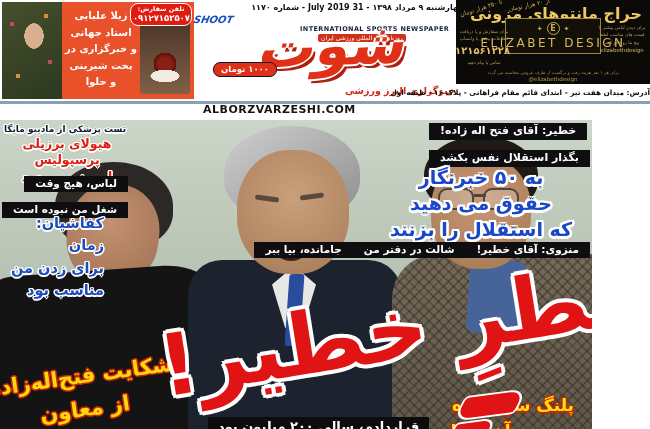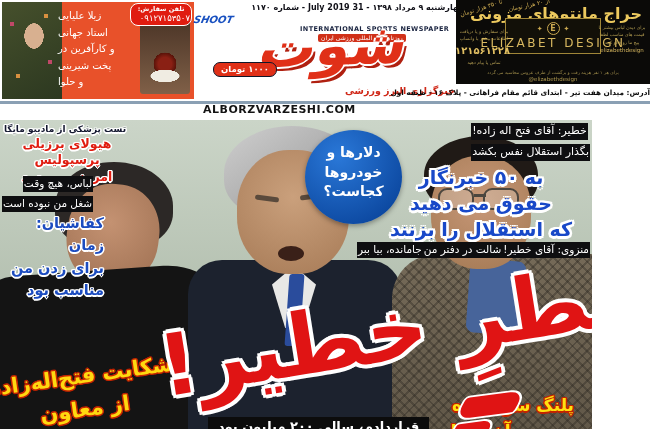--- a/index.html
+++ b/index.html
@@ -10,46 +10,46 @@
   }
   .abs { position:absolute; }
   .rtl { direction:rtl; unicode-bidi:embed; }
 
   
   .ow1 { text-shadow:1.5px 0 #fff,-1.5px 0 #fff,0 1.5px #fff,0 -1.5px #fff,1px 1px #fff,-1px -1px #fff,1px -1px #fff,-1px 1px #fff; }
   .ow2 { text-shadow:2.5px 0 #fff,-2.5px 0 #fff,0 2.5px #fff,0 -2.5px #fff,2px 2px #fff,-2px -2px #fff,2px -2px #fff,-2px 2px #fff; }
   .ow3 { text-shadow:4px 0 #fff,-4px 0 #fff,0 4px #fff,0 -4px #fff,3px 3px #fff,-3px -3px #fff,3px -3px #fff,-3px 3px #fff; }
   .redout { text-shadow:1.5px 0 #c42400,-1.5px 0 #c42400,0 1.5px #c42400,0 -1.5px #c42400,1px 1px #c42400,-1px -1px #c42400,1px -1px #c42400,-1px 1px #c42400; }
 
-  .bar { background:#0e0e10; color:#fff; font-weight:normal; padding:1px 1px 3px; margin-bottom:4px; white-space:nowrap; display:inline-block; }
+  .bar { background:#0e0e10; color:#fff; font-weight:bold; padding:1px 11px 3px; margin-bottom:10px; white-space:nowrap; display:inline-block; }
 
   
   #top-band { position:absolute; left:0; top:0; width:650px; height:102px; background:#fff; }
 
   
   #bakery-ad { position:absolute; left:2px; top:2px; width:192px; height:97px; background:#e8512a; overflow:hidden; }
   #bakery-photo { position:absolute; left:0; top:0; width:60px; height:97px;
     background:
       radial-gradient(ellipse 16px 21px at 32px 34px, #d8b090 60%, rgba(0,0,0,0) 61%),
       radial-gradient(circle 4px at 10px 22px, #c04868 55%, rgba(0,0,0,0) 56%),
       radial-gradient(circle 4px at 48px 60px, #c04868 55%, rgba(0,0,0,0) 56%),
       radial-gradient(circle 4px at 16px 74px, #d89040 55%, rgba(0,0,0,0) 56%),
       radial-gradient(circle 4px at 44px 14px, #d89040 55%, rgba(0,0,0,0) 56%),
       linear-gradient(150deg, #46502c, #2c3820);
   }
-  #bakery-lines { position:absolute; left:56px; top:6px; width:74px; color:#fff; font-size:10px; font-weight:normal; text-align:left; line-height:1.65; }
+  #bakery-lines { position:absolute; left:62px; top:6px; width:74px; color:#fff; font-size:10px; font-weight:bold; text-align:center; line-height:1.65; }
   #dessert-photo { position:absolute; left:138px; top:16px; width:50px; height:76px; border-radius:3px;
     background:
       radial-gradient(ellipse 21px 9px at 25px 58px, #f0ece2 68%, rgba(0,0,0,0) 70%),
       radial-gradient(circle 12px at 25px 46px, #8a2014 55%, #581208 95%, rgba(0,0,0,0) 96%),
       linear-gradient(#4a3426, #806048);
   }
   #bakery-phone-badge { position:absolute; left:128px; top:1px; width:62px; background:#e01c10; border:1px solid #fff; border-radius:8px; color:#fff; text-align:center; padding:1px 1px 2px; }
   #bakery-phone-badge .lbl { font-size:6.5px; font-weight:bold; display:block; }
-  #bakery-phone-badge .num { font-size:8.5px; font-weight:normal; display:block; letter-spacing:0.5px;padding-left:12px; }
+  #bakery-phone-badge .num { font-size:8.5px; font-weight:bold; display:block; letter-spacing:0.5px;padding-left:12px; }
 
   
   #date-line { position:absolute; left:294px; top:3px; width:170px; font-size:8px; font-weight:bold; color:#101018; text-align:center; white-space:nowrap; }
   #shoot-latin { position:absolute; left:194px; top:14px; color:#1850c0; font-size:10px; font-weight:bold; font-style:italic; transform:skewX(-12deg); }
   #tagline-en { position:absolute; left:300px; top:25px; font-size:6.5px; font-weight:bold; color:#1a2440; letter-spacing:0.4px; }
   #tagline-fa { position:absolute; left:318px; top:34px; background:#d03018; color:#fff; font-size:6px; padding:0 3px 1px; border-radius:2px; }
   #shoot-logo { position:absolute; left:208px; top:12px; width:252px; height:66px; display:flex; align-items:center; justify-content:center; }
   #shoot-logo span { font-size:56px; font-weight:bold; color:#e03018; transform:skewX(-14deg) rotate(-2deg);
     text-shadow:2px 0 #fff,-2px 0 #fff,0 2px #fff,0 -2px #fff, 4px 4px 0 #b02010; }
   #price-badge { position:absolute; left:213px; top:62px; background:#e03018; border:1px solid #0f172a; color:#fff; font-size:8.5px; font-weight:bold; border-radius:7px; padding:1px 7px 2px; }
@@ -137,21 +137,21 @@
 
 <div id="page">
 
   <div id="top-band">
 
     <div id="bakery-ad">
       <div id="bakery-photo"></div>
       <div id="bakery-lines" class="rtl">
         <div>زیلا علیایی</div>
         <div>استاد جهانی</div>
-        <div>و کارآفرین در</div>
+        <div>و خبرگزاری در</div>
         <div>پخت شیرینی</div>
         <div>و حلوا</div>
       </div>
       <div id="dessert-photo"></div>
       <div id="bakery-phone-badge" class="rtl">
         <span class="lbl">تلفن سفارش:</span>
         <span class="num">۰۹۱۲۷۱۵۳۵۰۷</span>
       </div>
     </div>
 
@@ -230,25 +230,20 @@
     <div id="kaf-bars" class="abs ovl rtl">
       <span class="bar">لباس، هیچ وقت</span>
       <span class="bar">شغل من نبوده است</span>
     </div>
     <div id="kaf-blue" class="abs ovl rtl ow1">
       <div>کفاشیان: زمان</div>
       <div>برای زدن من</div>
       <div>مناسب بود</div>
     </div>
 
-    <div id="bubble" class="abs ovl rtl">
-      <div>دلارها و</div>
-      <div>خودروها</div>
-      <div>کجاست؟</div>
-    </div>
 
     <div id="khatir-bars" class="abs ovl rtl">
       <span class="bar">خطیر: آقای فتح اله زاده!</span>
       <span class="bar">بگذار استقلال نفس بکشد</span>
     </div>
     <div id="khatir-blue" class="abs ovl rtl ow2">
       <div>به ۵۰ خبرنگار</div>
       <div>حقوق می دهید</div>
       <div>که استقلال را بزنند</div>
     </div>

